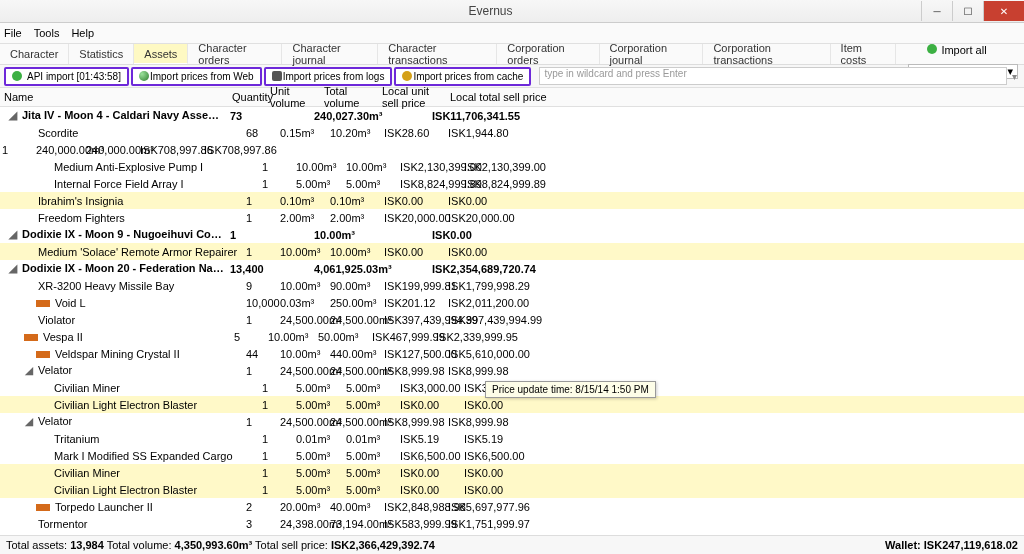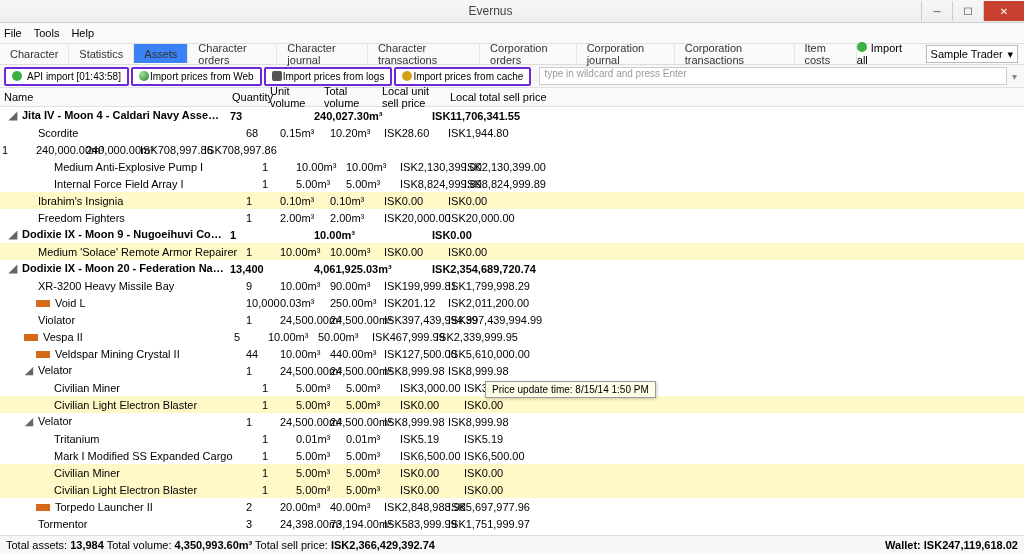--- a/index.html
+++ b/index.html
@@ -5,23 +5,23 @@
 html,body{margin:0;padding:0;font-family:"Segoe UI",Tahoma,sans-serif;font-size:11px;color:#000;background:#fff;overflow:hidden;width:1024px;height:554px;}
 .titlebar{height:22px;background:linear-gradient(#f7f7f7,#eee);border-bottom:1px solid #ccc;display:flex;align-items:center;}
 .titlebar-title{flex:1;text-align:center;font-size:12px;color:#444;}
 .window-btns{display:flex;}
 .window-btns div{width:30px;height:20px;display:flex;align-items:center;justify-content:center;border-left:1px solid #ccc;font-size:10px;color:#333;}
 .window-btns .close{background:#c84030;color:#fff;width:40px;}
 .menubar{height:20px;background:#fafafa;border-bottom:1px solid #e0e0e0;display:flex;align-items:center;padding:0 4px;gap:12px;font-size:11px;}
 .menubar span{cursor:default;}
 .ribbon{height:20px;background:#fafafa;border-bottom:1px solid #ddd;display:flex;align-items:stretch;}
 .ribbon .tab{padding:3px 10px;border-right:1px solid #e6e6e6;display:flex;align-items:center;color:#333;}
-.ribbon .tab.active{background:#3b82f6;border-bottom:1px solid #fff;}
+.ribbon .tab.active{background:#fef9c3;border-bottom:1px solid #fff;}
 .ribbon .spacer{flex:1;}
-.ribbon .right{display:flex;align-items:center;gap:8px;padding-right:6px;}
+.ribbon .right{display:flex;align-items:center;gap:8px;padding-right:6px;flex-direction:column;}
 .greencircle{width:10px;height:10px;border-radius:50%;background:#3cb043;display:inline-block;margin-right:4px;}
 .combo{border:1px solid #bbb;height:16px;width:100px;display:flex;align-items:center;padding:0 4px;font-size:11px;background:#fff;justify-content:space-between;margin-left:12px;}
 .toolbar{height:22px;background:#f7f7f7;border-bottom:1px solid #e0e0e0;display:flex;align-items:center;font-size:10px;gap:2px;padding:0 4px;}
 .toolbar .btn{display:flex;align-items:center;gap:1px;padding:2px 6px;border:2px solid #6d28d9;background:#fff;border-radius:2px;}
 .toolbar .input{flex:1;height:16px;border:1px solid #ccc;background:#fff;padding:0 4px;color:#999;margin-left:6px;}
 .globe-icon{width:10px;height:10px;border-radius:50%;background:radial-gradient(circle at 30% 30%,#9be29b,#2e7d2e);display:inline-block;}
 .disk-icon{width:10px;height:10px;background:#555;border-radius:2px;display:inline-block;}
 .cache-icon{width:10px;height:10px;border-radius:50%;background:#d4a017;display:inline-block;}
 .header-row{height:18px;background:#fafafa;border-bottom:1px solid #e0e0e0;display:flex;align-items:center;font-size:11px;}
 .header-row span{padding:0 4px;}

